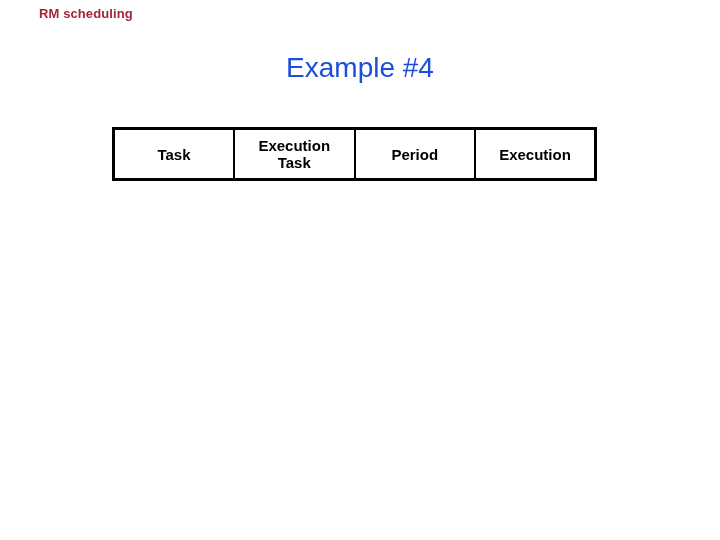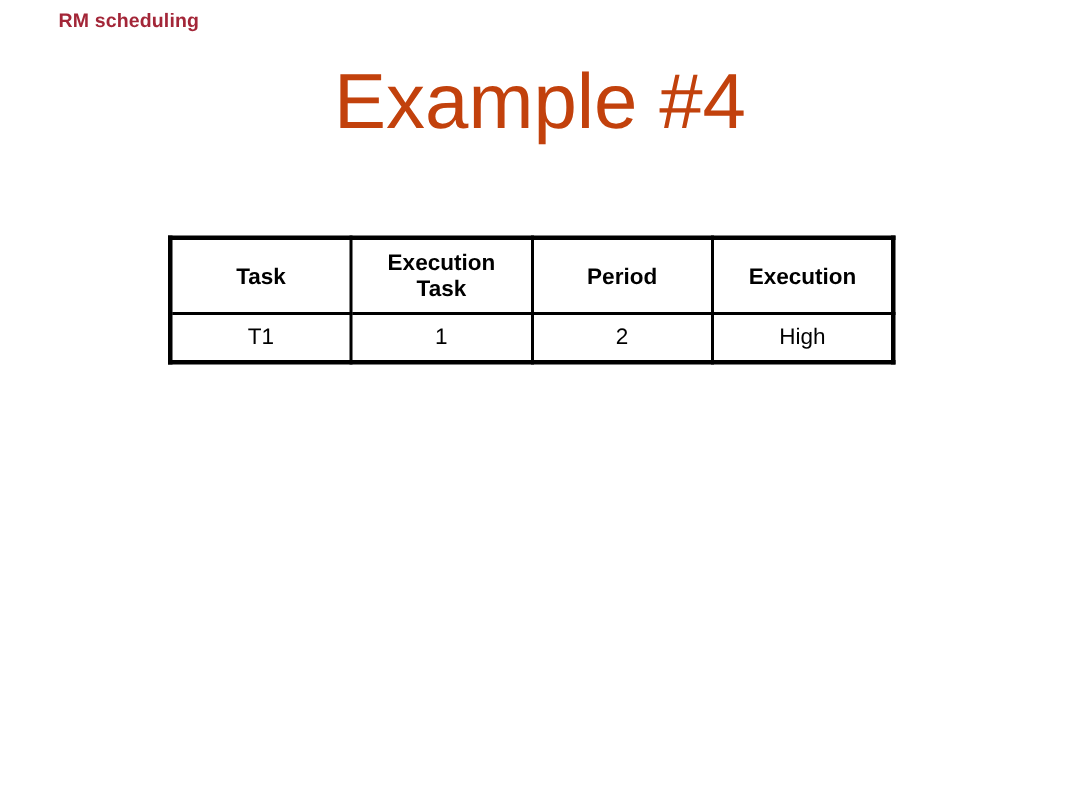--- a/index.html
+++ b/index.html
@@ -28,40 +28,39 @@
     margin-left: 28px;
   }
 
   
   #slide-title {
     position: absolute;
     left: 0;
     top: 45px;
     width: 720px;
     text-align: center;
-    font-size: 52px;
+    font-size: 28px;
     font-weight: normal;
-    color: #c2410c;
+    color: #1d4ed8;
     line-height: 46px;
     white-space: nowrap;
   }
 
   
   #task-table-wrap {
     position: absolute;
     left: 112px;
     top: 127px;
     width: 482px;
   }
   table.task-table {
     border-collapse: collapse;
     width: 482px;
     table-layout: fixed;
     border: 3px solid #000000;
-    margin-top: 30px;
   }
   table.task-table col {
     width: 120.5px;
   }
   table.task-table td,
   table.task-table th {
     border: 2px solid #000000;
     text-align: center;
     vertical-align: middle;
     color: #000000;
@@ -109,21 +108,15 @@
         </th>
         <th>
           <span class="hdr-line">Period</span>
         </th>
         <th>
           <span class="hdr-line">Execution</span>
         </th>
       </tr>
     </thead>
     <tbody>
-      <tr>
-        <td>T1</td>
-        <td>1</td>
-        <td>2</td>
-        <td>High</td>
-      </tr>
     </tbody>
   </table>
 </div>
 
 </body></html>

